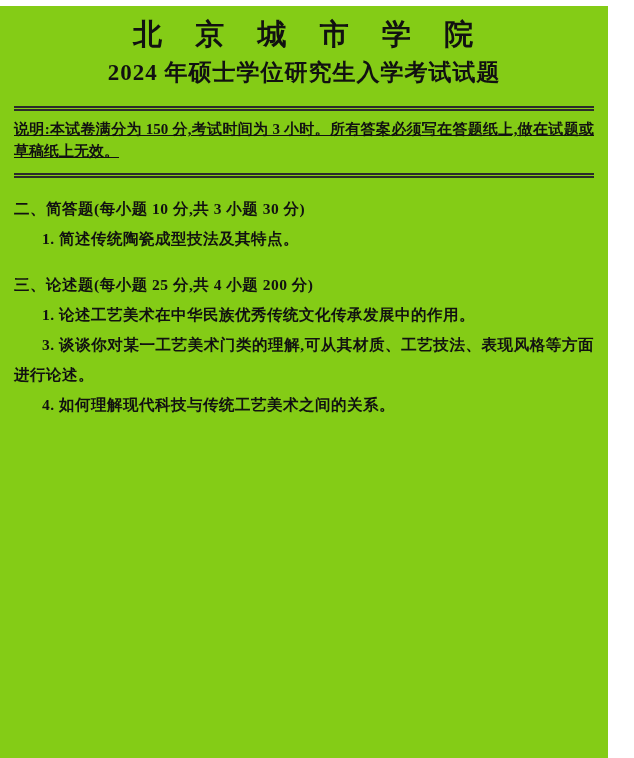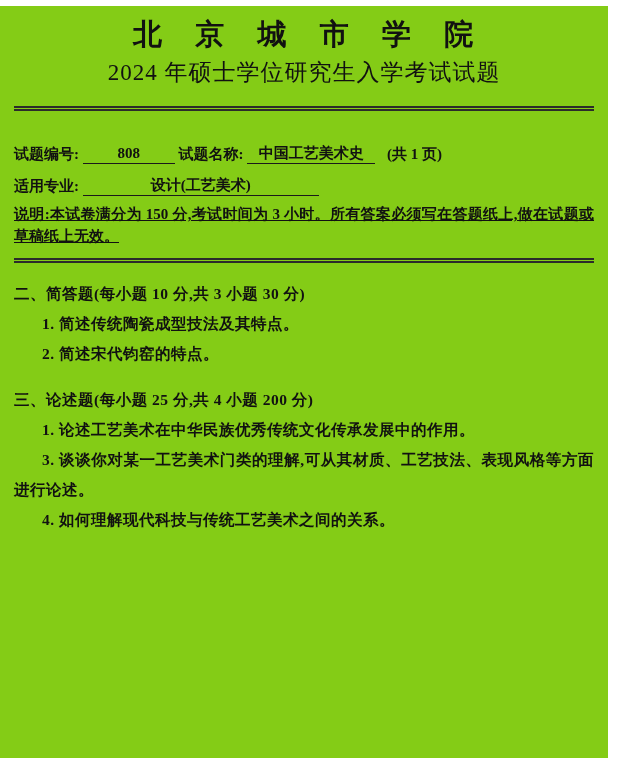--- a/index.html
+++ b/index.html
@@ -28,21 +28,21 @@
     line-height: 32px;
     letter-spacing: 2px;
     word-spacing: 22px;
     font-weight: bold;
   }
   .subtitle {
     margin-top: 9px;
     font-size: 23px;
     line-height: 28px;
     letter-spacing: 1px;
-    font-weight: normal;
+    font-weight: bold;
   }
   
   .rule {
     margin: 0 14px;
     height: 0;
     border-bottom: 5px double #2b2b2b;
   }
   .rule-top { margin-top: 19px; }
   .rule-mid { margin-top: 11px; }
   
@@ -97,42 +97,28 @@
 
 <div class="page">
 
   <div class="header">
     <div class="title">北 京 城 市 学 院</div>
     <div class="subtitle">2024 年硕士学位研究生入学考试试题</div>
   </div>
 
   <div class="rule rule-top"></div>
 
-  <div class="info">
-    <div class="info-row row-1">
-      <span>试题编号:</span>
-      <span class="blank blank-exam-no">808</span>
-      <span>试题名称:</span>
-      <span class="blank blank-exam-name">中国工艺美术史</span>
-      <span class="pages-note">(共 1 页)</span>
-    </div>
-    <div class="info-row row-2">
-      <span>适用专业:</span>
-      <span class="blank blank-major">设计(工艺美术)</span>
-    </div>
-  </div>
   <div class="instructions">说明:本试卷满分为 150 分,考试时间为 3 小时。所有答案必须写在答题纸上,做在试题或草稿纸上无效。</div>
 
   <div class="rule rule-mid"></div>
 
 
   <div class="section section-next">
     <div class="section-heading">二、简答题(每小题 10 分,共 3 小题 30 分)</div>
     <div class="q-item">1. 简述传统陶瓷成型技法及其特点。</div>
-    <div class="q-item">2. 简述宋代钧窑的特点。</div>
   </div>
 
   <div class="section section-next">
     <div class="section-heading">三、论述题(每小题 25 分,共 4 小题 200 分)</div>
     <div class="q-item">1. 论述工艺美术在中华民族优秀传统文化传承发展中的作用。</div>
     <div class="q-item">3. 谈谈你对某一工艺美术门类的理解,可从其材质、工艺技法、表现风格等方面进行论述。</div>
     <div class="q-item">4. 如何理解现代科技与传统工艺美术之间的关系。</div>
   </div>
 
 </div>

